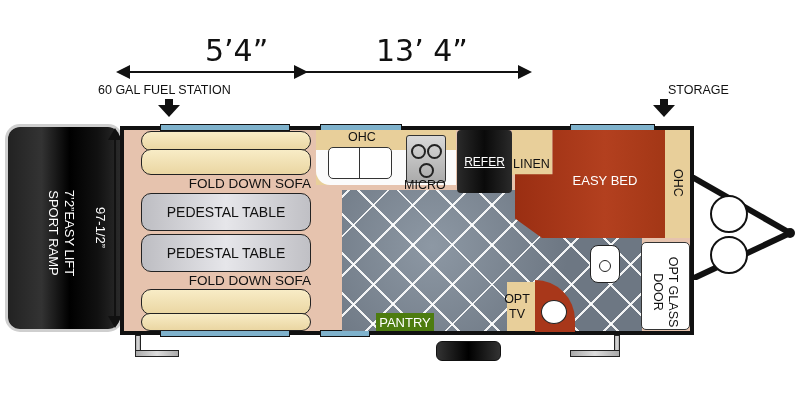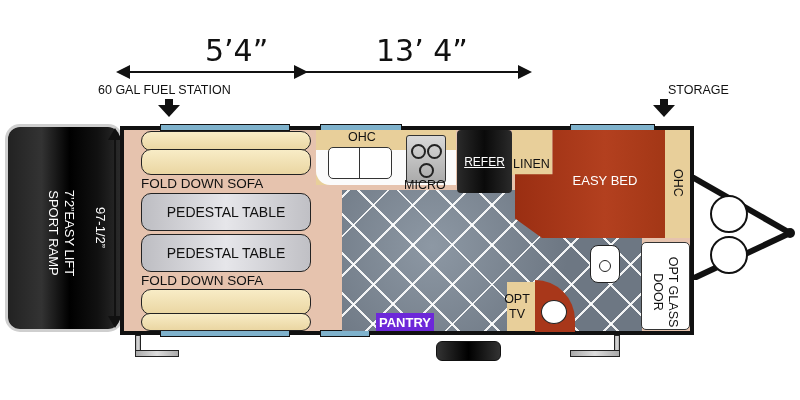--- a/index.html
+++ b/index.html
@@ -16,32 +16,32 @@
   
   .ramp { left:8px; top:127px; width:112px; height:202px; border-radius:12px; background:linear-gradient(90deg,#222 0%,#333 30%,#000 55%,#111 80%,#2a2a2a 100%); box-shadow:0 0 0 3px #cfcfcf; }
   .ramp-text { color:#fff; font-size:13px; line-height:16px; text-align:center; transform:rotate(90deg); white-space:nowrap; }
 
   
   .shell { left:120px; top:126px; width:574px; height:209px; border:4px solid #111; box-sizing:border-box; background:#e6c3ae; }
   .window { background:#7fb2cc; border:1.5px solid #111; height:7px; box-sizing:border-box; }
 
   .cushion { background:linear-gradient(180deg,#f8ecc6,#ead6a2); border:1.5px solid #222; border-radius:10px; box-sizing:border-box; }
   .table { background:linear-gradient(90deg,#bdbdc2,#e6e6ea 50%,#c0c0c5); border:1.5px solid #222; border-radius:10px; box-sizing:border-box; display:flex; align-items:center; justify-content:center; font-size:14px; color:#111; }
-  .sofa-label { font-size:13.5px; color:#111; text-align:left; }
+  .sofa-label { font-size:13.5px; color:#111; text-align:right; }
 
   .tile { background-color:#7b8592;
     background-image:
       repeating-linear-gradient(45deg, transparent 0 26px, rgba(255,255,255,0.9) 26px 28px),
       repeating-linear-gradient(-45deg, transparent 0 26px, rgba(255,255,255,0.9) 26px 28px),
       radial-gradient(circle at 30% 40%, #8d98a4 0, #6d7783 60%);
   }
   .counter { background:#e8cf9a; }
   .bed { background:linear-gradient(90deg,#9a2e12,#b3401f 60%,#a33716); color:#fff; }
   .refer { background:linear-gradient(90deg,#2a2a2a,#0a0a0a 50%,#2a2a2a); border-radius:4px; color:#fff; font-size:12px; display:flex; align-items:center; justify-content:center;text-decoration:underline; }
-  .pantry { background:#6d28d9; color:#fff; font-size:13px; display:flex; align-items:center; justify-content:center;font-weight:bold; }
+  .pantry { background:#4d7c0f; color:#fff; font-size:13px; display:flex; align-items:center; justify-content:center; }
   .label-sm { font-size:12.5px; color:#111; }
   .rot90 { transform:rotate(90deg); white-space:nowrap; }
   .wheel { background:#fff; border:2px solid #111; border-radius:50%; box-sizing:border-box; }
   .tire { background:linear-gradient(90deg,#333,#000 50%,#333); border:1.5px solid #111; border-radius:6px; box-sizing:border-box; }
   .jack { background:linear-gradient(90deg,#aaa,#ddd,#aaa); border:1.5px solid #222; box-sizing:border-box; }
 </style>
 </head>
 <body>
 
 <div class="abs dim-label" style="left:205px;top:33px;">5’4”</div>

